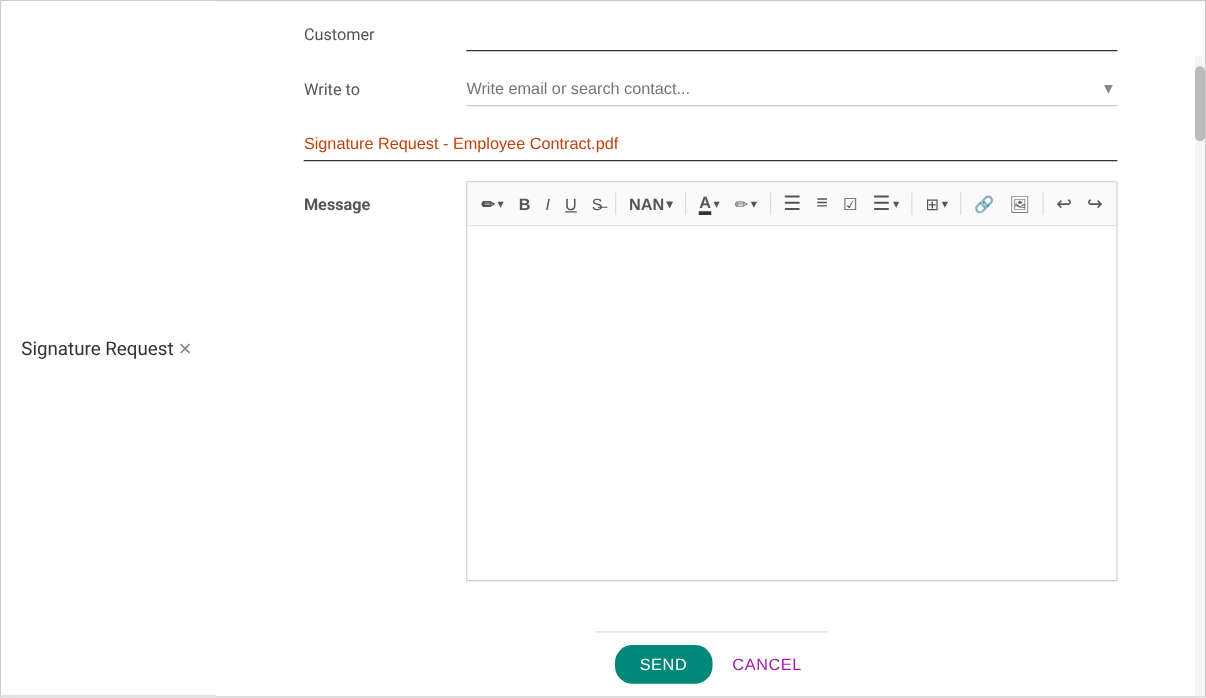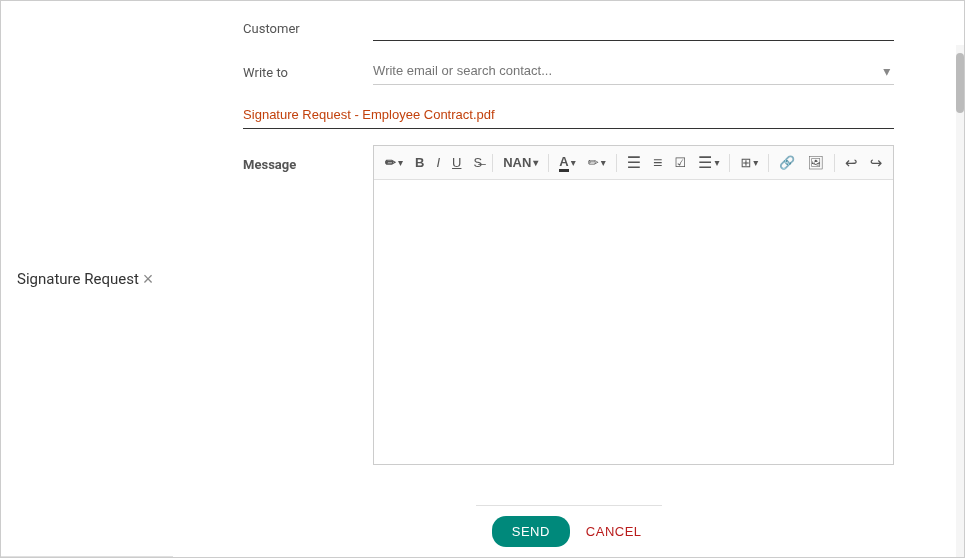--- a/index.html
+++ b/index.html
@@ -187,21 +187,21 @@
       font-size: 13px;
       font-weight: 500;
       letter-spacing: 0.5px;
       cursor: pointer;
       border-radius: 14px;
       text-transform: uppercase;
     }
     .btn-cancel {
       background: none;
       border: none;
-      color: #b91c1c;
+      color: #a21caf;
       font-size: 13px;
       font-weight: 500;
       letter-spacing: 0.5px;
       cursor: pointer;
       padding: 8px 4px;
       text-transform: uppercase;
     }
     .scrollbar-track {
       position: absolute;
       right: 0;

